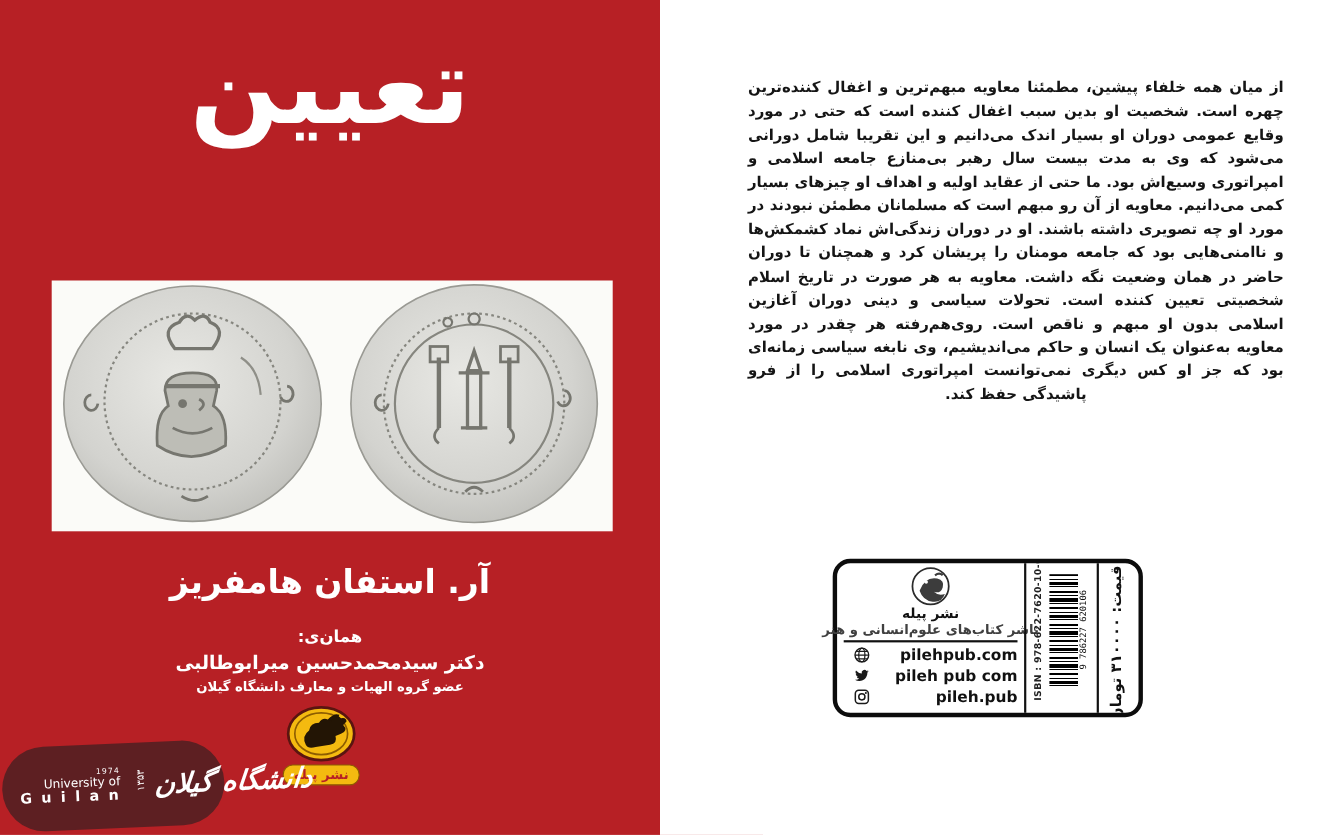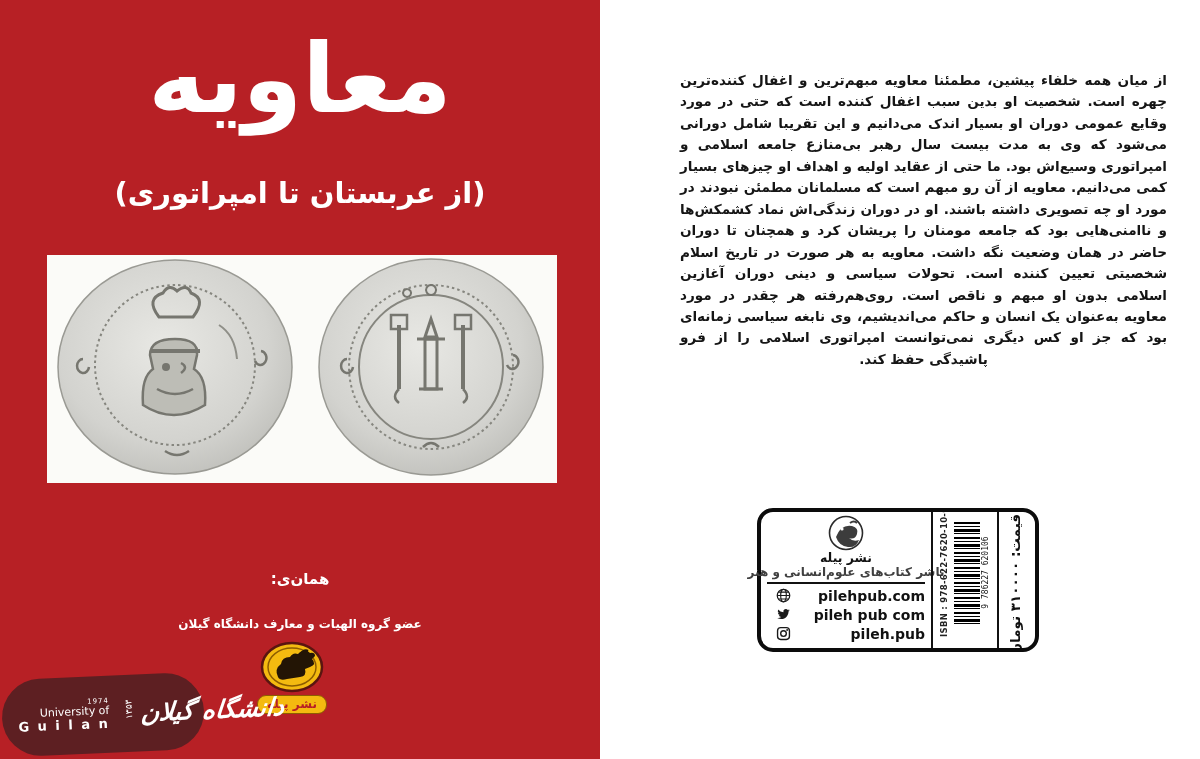--- a/index.html
+++ b/index.html
@@ -123,23 +123,22 @@
     width:136px;left:-52px;top:62px;transform:rotate(-90deg);
     font-size:13.5px;font-weight:bold;color:#111;direction:rtl;
   }
   svg{display:block;}
 </style>
 </head>
 <body>
 
 <div class="front-cover">
 
-  <div class="cover-title">معاویه</div>
-
-  <div class="cover-subtitle">(از عربستان تا امپراتوری)</div>
+  <div class="cover-title">تعیین</div>
+
 
   <div class="coin-photo">
     <svg width="510" height="228" viewBox="0 0 510 228">
       <defs>
         <radialGradient id="silver" cx="45%" cy="40%" r="75%">
           <stop offset="0%" stop-color="#e8e8e4"></stop>
           <stop offset="60%" stop-color="#d3d3cf"></stop>
           <stop offset="100%" stop-color="#b5b5b0"></stop>
         </radialGradient>
       </defs>
@@ -170,21 +169,23 @@
         <rect x="408" y="60" width="16" height="14" fill="none" stroke="#76766f" stroke-width="2.5"></rect>
         <path d="M352 134 q-8 8 0 14 M416 134 q8 8 0 14" fill="none" stroke="#76766f" stroke-width="2.5"></path>
         <path d="M384 30 a5 5 0 1 0 .1 0 M360 34 a4 4 0 1 0 .1 0" fill="none" stroke="#76766f" stroke-width="2"></path>
         <path d="M300 104 a6 7 0 1 0 6 8" fill="none" stroke="#76766f" stroke-width="2.5"></path>
         <path d="M466 100 a6 7 0 1 1 -6 10" fill="none" stroke="#76766f" stroke-width="2.5"></path>
         <path d="M376 192 q8 -8 16 0" fill="none" stroke="#76766f" stroke-width="2.5"></path>
       </g>
     </svg>
   </div>
 
+  <div class="cover-author">آر. استفان هامفریز</div>
   <div class="cover-transl-label">همان‌ی:</div>
+  <div class="cover-transl-name">دکتر سیدمحمدحسین میرابوطالبی</div>
   <div class="cover-transl-affil">عضو گروه الهیات و معارف دانشگاه گیلان</div>
 
   <div class="cover-logo">
     <svg width="64" height="52" viewBox="0 0 64 52">
       <ellipse cx="32" cy="26" rx="30" ry="24" fill="#f4ba10" stroke="#5a1510" stroke-width="2.5"></ellipse>
       <ellipse cx="32" cy="26" rx="24" ry="19" fill="none" stroke="#8d5d00" stroke-width="1.5"></ellipse>
       <path d="M18 36 q-4 -8 3 -13 q1 -7 9 -7 q3 -5 8 -3 q7 -7 12 -1 q5 -1 5 3 l-3 3 q5 5 -2 8 l-5 2 q2 7 -5 8 l-13 2 q-7 2 -9 -2 z" fill="#231505"></path>
       <path d="M40 14 q4 -6 8 -4" fill="none" stroke="#231505" stroke-width="2.5"></path>
     </svg>
     <div class="cover-logo-pill">نشر پیله</div>

